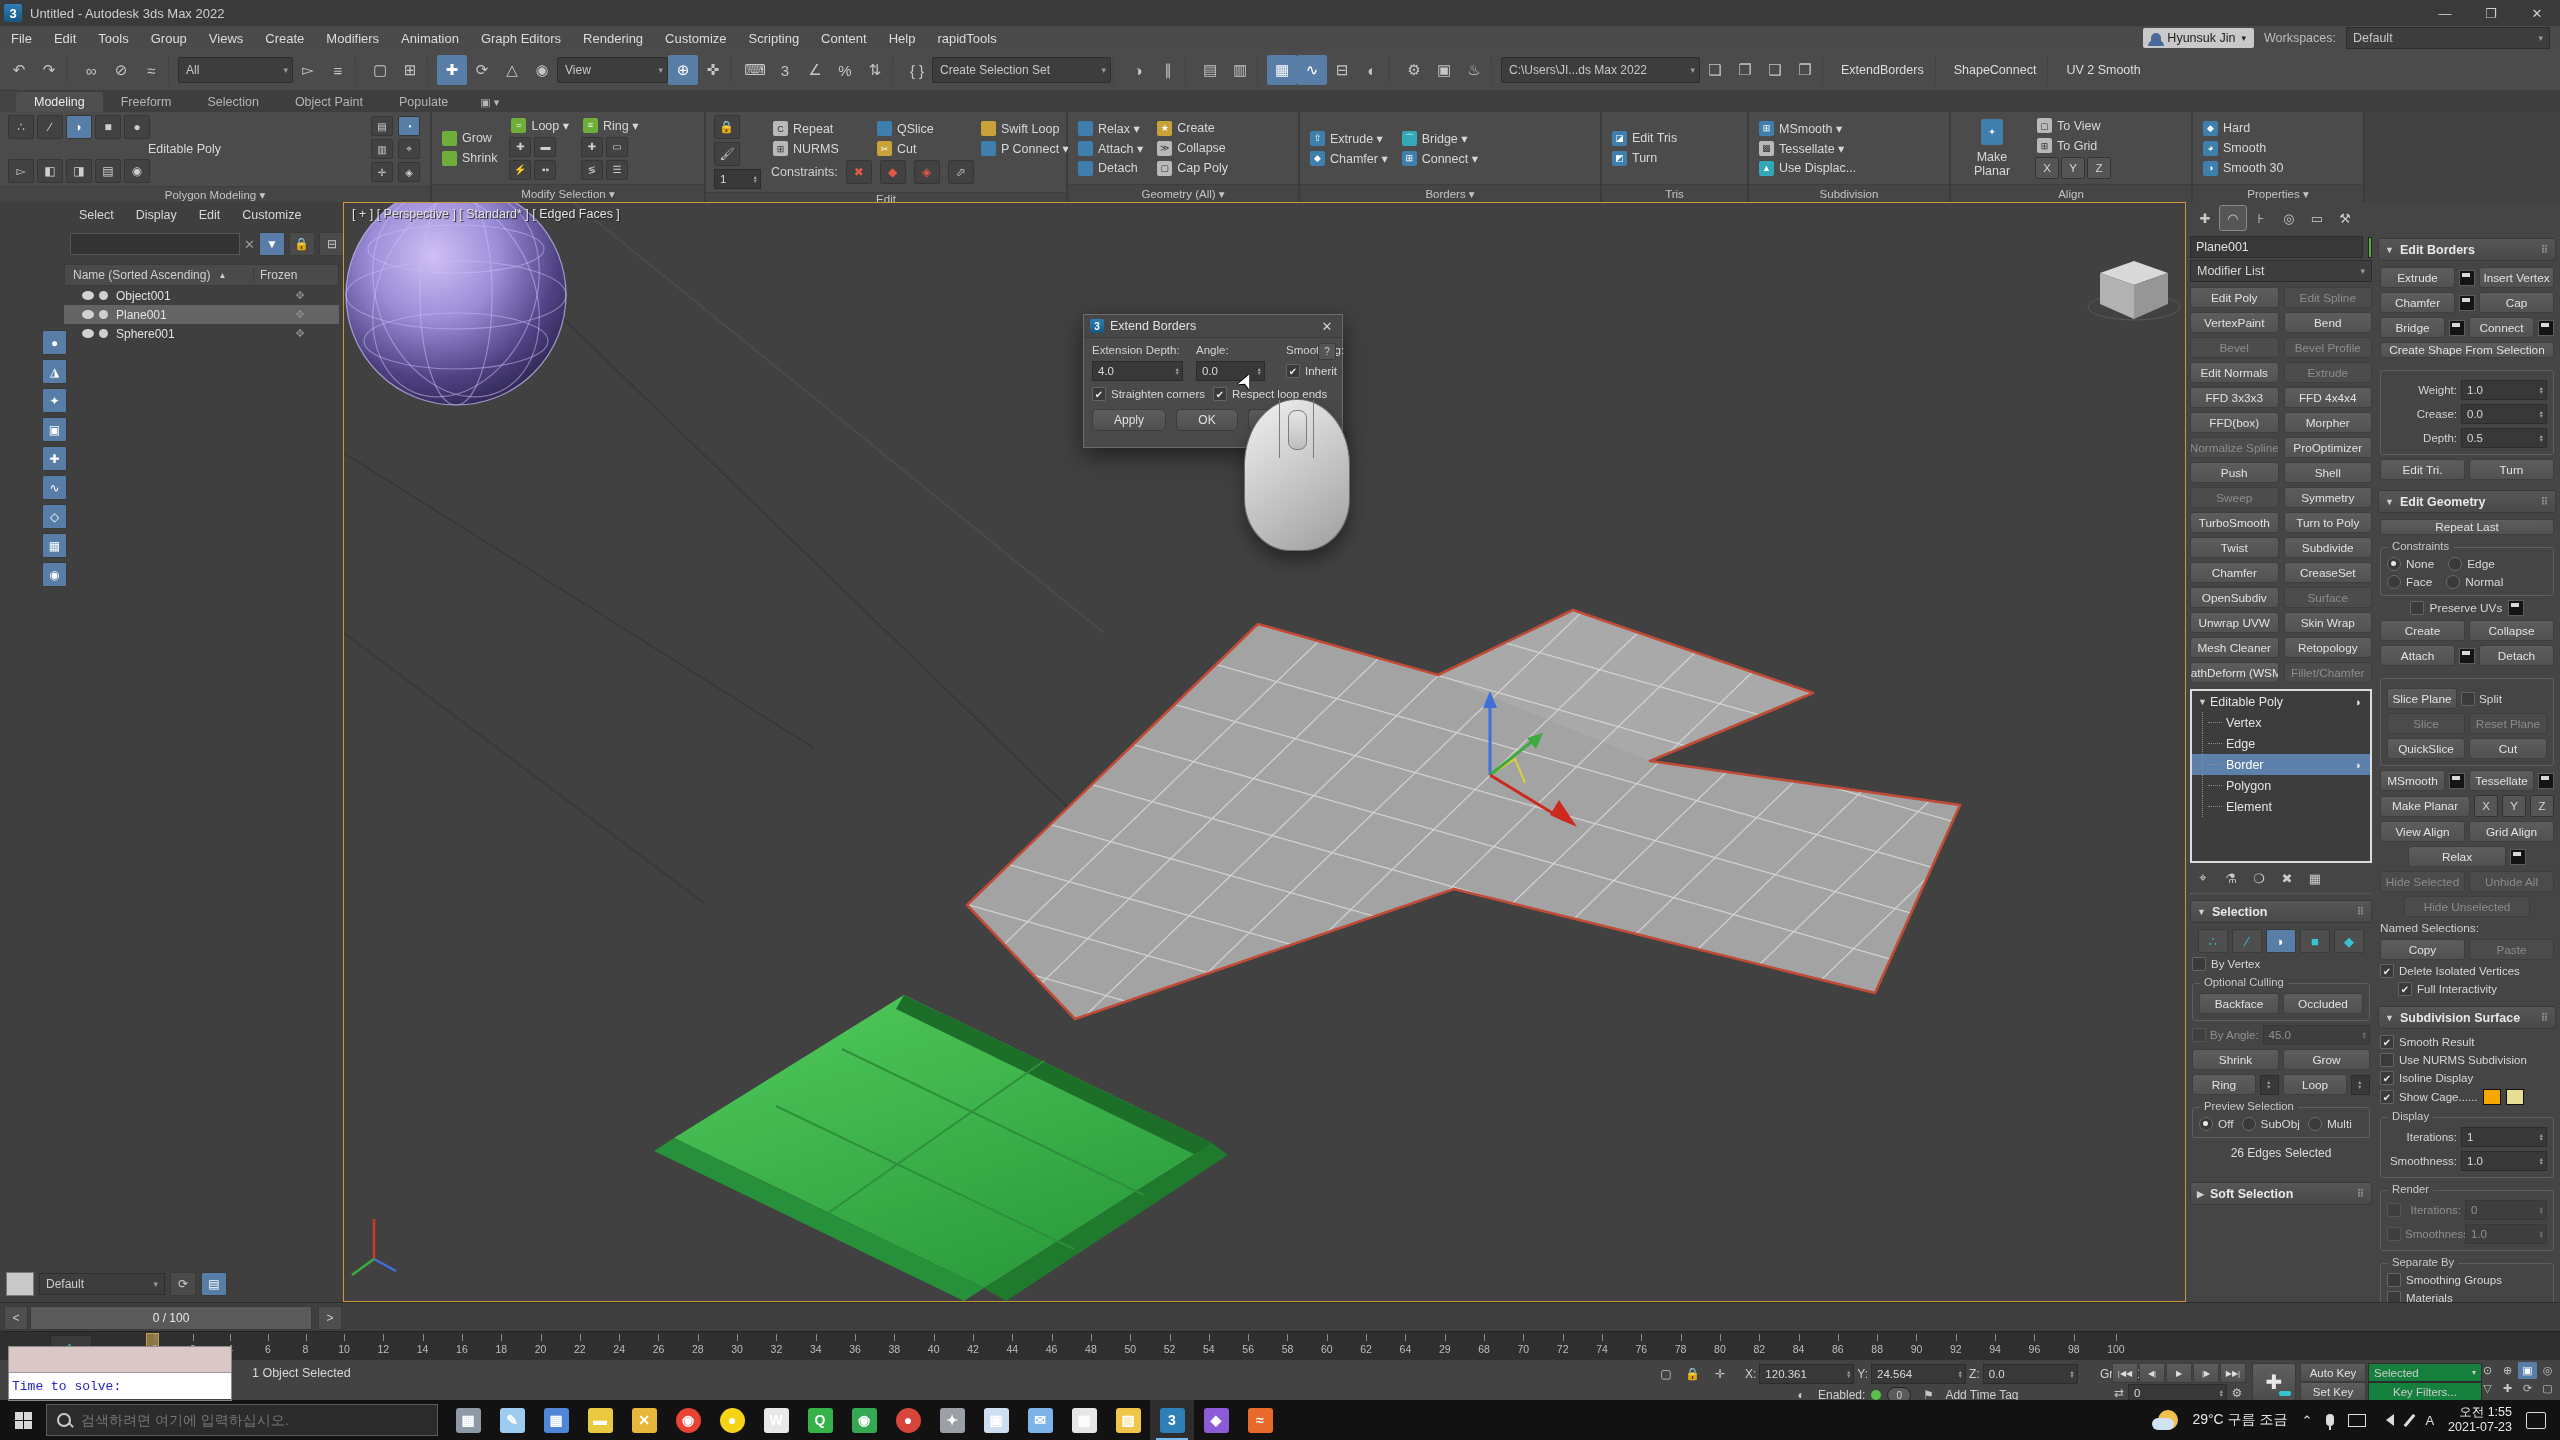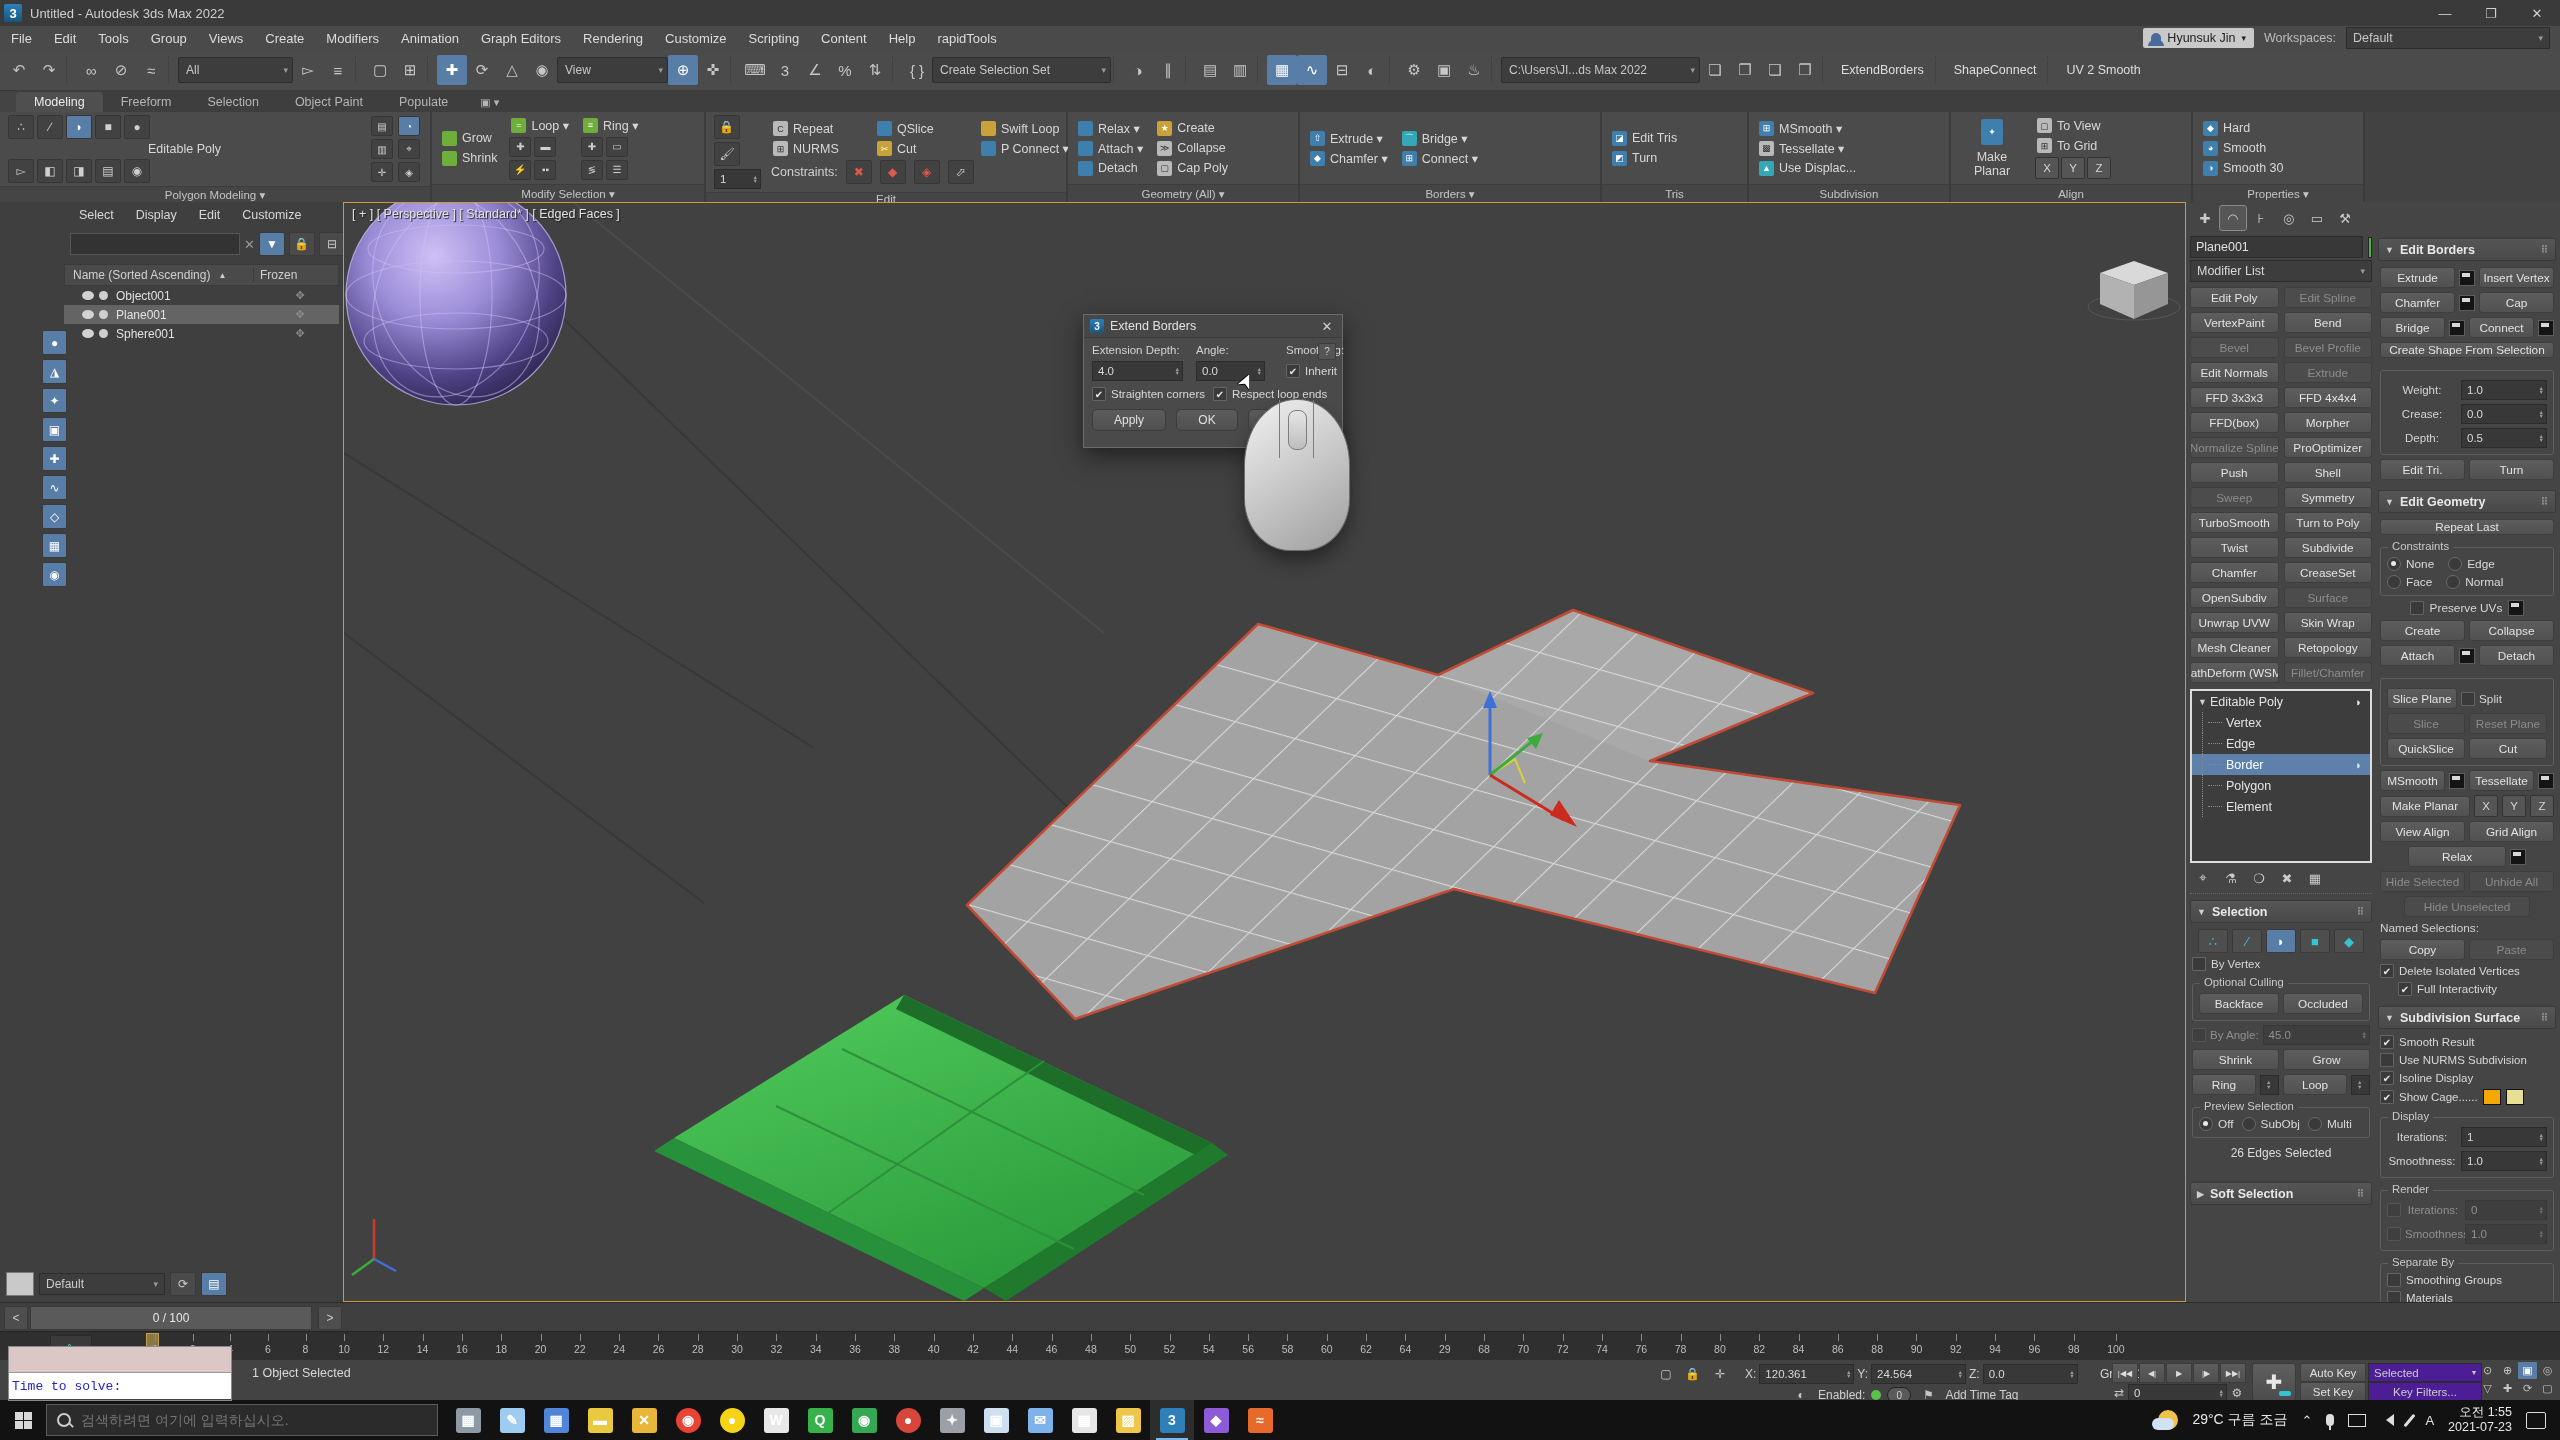--- a/index.html
+++ b/index.html
@@ -153,21 +153,21 @@
   .rollbody{padding:6px 2px 4px;display:flex;flex-direction:column;gap:4px}
   .btn{height:19px;background:linear-gradient(#5d5d5d,#515151);border:1px solid #3e3e3e;border-radius:3px;
        color:#e2e2e2;font-size:11.8px;display:flex;align-items:center;justify-content:center;white-space:nowrap;overflow:hidden;flex:1}
   .btn.disabled{color:#8b8b8b;background:#4b4b4b}
   .setbox{width:14px;height:14px;background:#141414;border:1px solid #5d5d5d;position:relative;flex:none}
   .setbox:after{content:"";position:absolute;left:2px;top:2px;width:8px;height:4px;background:#d8d8d8}
   .prow{display:flex;align-items:center;gap:4px}
   .grp{position:relative;border:1px solid #5e5e5e;border-radius:3px;margin-top:8px;padding:9px 6px 6px;display:flex;flex-direction:column;gap:4px}
   .grp .lg{position:absolute;top:-8px;left:7px;background:#454545;padding:0 4px;font-size:11.3px;color:#c9c9c9}
   .sprow{display:flex;align-items:center;gap:4px;font-size:11.5px;color:#d4d4d4}
-  .sprow .l{width:70px;text-align:center;flex:none}
+  .sprow .l{width:70px;text-align:right;flex:none}
   .sprow .fld{flex:1}
   .rad{width:12px;height:12px;border-radius:50%;background:#3a3a3a;border:1px solid #6a6a6a;flex:none;position:relative}
   .rad.on:after{content:"";position:absolute;left:2.5px;top:2.5px;width:5px;height:5px;border-radius:50%;background:#e8e8e8}
   .radrow{display:flex;align-items:center;gap:5px;font-size:11.8px;color:#dadada}
   .dim{opacity:.5}
   .ctr{justify-content:center;display:flex}
   .subico{width:28px;height:22px;background:#4e4e4e;border:1px solid #3a3a3a;border-radius:2px;
           display:flex;align-items:center;justify-content:center;color:#35c4d0;font-size:13px}
   .subico.active{background:#587ea8;color:#fff}
   .cageA{width:16px;height:14px;background:#f5a800;border:1px solid #111}
@@ -202,21 +202,21 @@
   #playb{position:absolute;left:2112px;top:3px;display:flex;gap:1px}
   #playb .pb{width:24px;height:18px;background:linear-gradient(#5d5d5d,#4f4f4f);border:1px solid #3c3c3c;
              display:flex;align-items:center;justify-content:center;font-size:8px;color:#ddd}
   #framerow{position:absolute;left:2112px;top:23px;display:flex;gap:2px;align-items:center}
   #framerow .fld{width:92px;height:16px}
   #bigkey{position:absolute;left:2252px;top:3px;width:42px;height:36px;background:linear-gradient(#5f5f5f,#4c4c4c);
           border:1px solid #3a3a3a;border-radius:3px;color:#e8e8e8;font-size:20px;display:flex;align-items:center;justify-content:center}
   #bigkey:after{content:"";position:absolute;right:4px;bottom:4px;width:12px;height:5px;background:#35c4d0;border-radius:2px}
   .kbtn{position:absolute;width:64px;height:17px;background:linear-gradient(#5d5d5d,#4f4f4f);border:1px solid #3c3c3c;
         border-radius:2px;color:#e0e0e0;font-size:11.5px;display:flex;align-items:center;justify-content:center}
-  .kdrop{position:absolute;width:102px;height:17px;background:#4c1d95;border:1px solid #2c2c2c;color:#ccc;
+  .kdrop{position:absolute;width:102px;height:17px;background:#15803d;border:1px solid #2c2c2c;color:#ccc;
          font-size:11.5px;display:flex;align-items:center;padding:0 5px;justify-content:space-between}
   #nav{position:absolute;left:2478px;top:2px;display:grid;grid-template-columns:repeat(4,19px);gap:1px}
   #nav .tb{width:19px;height:17px;font-size:11px;border-radius:1px}
   
   #taskbar{position:absolute;left:0;top:1400px;width:2560px;height:40px;background:#121212;display:flex;align-items:center}
   #startbtn{width:46px;height:40px;display:flex;align-items:center;justify-content:center}
   .winlogo{display:grid;grid-template-columns:8px 8px;grid-template-rows:8px 8px;gap:1px}
   .winlogo i{background:#d8d8d8}
   #tsearch{width:370px;height:30px;background:#2b2b2b;border:1px solid #5a5a5a;display:flex;align-items:center;gap:8px;padding:0 10px}
   #tsearch input{background:transparent;border:none;outline:none;color:#ddd;font-size:14px;width:100%}

